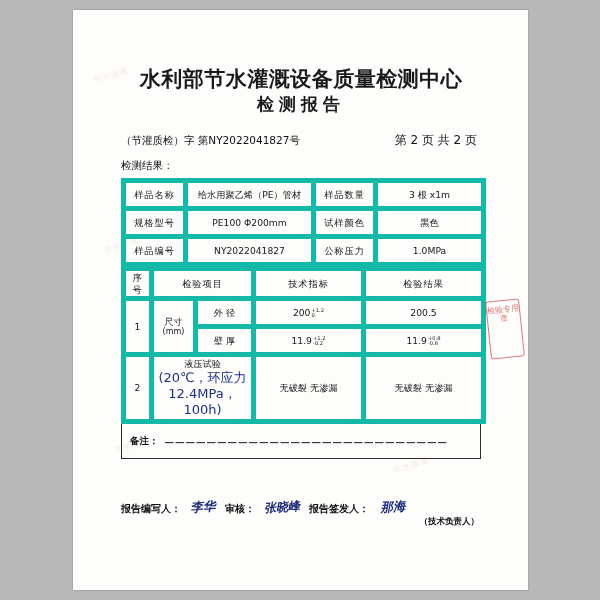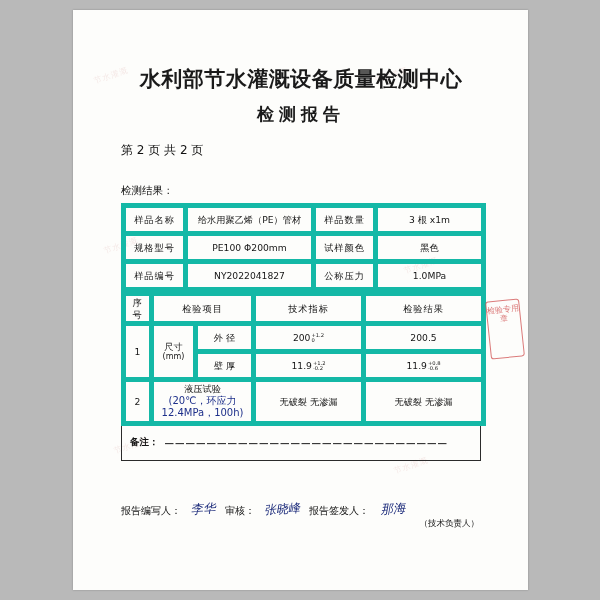--- a/index.html
+++ b/index.html
@@ -36,41 +36,41 @@
     color: #1a1a1a;
     letter-spacing: 0.5px;
   }
   .title-sub {
     text-align: center;
     font-family: "DejaVu Sans", sans-serif;
     font-size: 17px;
     font-weight: bold;
     color: #1a1a1a;
     letter-spacing: 5px;
-    margin-top: 10px;
+    margin-top: 0;
   }
   .meta-row {
     display: flex;
     justify-content: space-between;
     align-items: baseline;
     margin-top: 16px;
     font-size: 10.5px;
     color: #111;
     font-family: "DejaVu Sans", sans-serif;
   }
   .meta-left {
     white-space: nowrap;
   }
   .meta-right {
     white-space: nowrap;
     font-size: 12px;
     padding-right: 4px;
   }
   .result-label {
-    margin-top: 25px;
+    margin-top: 10px;
     font-size: 10.5px;
     font-family: "DejaVu Sans", sans-serif;
     color: #111;
   }
   table.report {
     margin-top: 5px;
     border-collapse: collapse;
     width: 360px;
     table-layout: fixed;
   }
@@ -95,21 +95,21 @@
   .sup-sub {
     display: inline-block;
     vertical-align: middle;
     font-size: 5.2px;
     line-height: 1.05;
     text-align: left;
     margin-left: 1px;
   }
   .sup-sub span { display: block; }
   .small-note {
-    font-size: 10px;
+    font-size: 13px;
     color: #1d2f8a;
   }
   .remark {
     margin-top: 0;
     border: 1px solid #2b2b2b;
     border-top: none;
     height: 34px;
     display: flex;
     align-items: center;
     padding-left: 8px;
@@ -124,20 +124,21 @@
     color: #333;
   }
   .signature-row {
     margin-top: 40px;
     display: flex;
     align-items: center;
     font-family: "DejaVu Sans", sans-serif;
     font-size: 10px;
     color: #111;
     position: relative;
+    font-weight: bold;
   }
   .sig-block {
     display: flex;
     align-items: flex-end;
     white-space: nowrap;
   }
   .sig-name {
     display: inline-block;
     min-width: 44px;
     font-family: "DejaVu Serif", serif;
@@ -196,20 +197,21 @@
   <div class="wm" style="left:330px; top:250px;">节水灌溉</div>
   <div class="wm" style="left:40px; top:430px;">节水灌溉</div>
   <div class="wm" style="left:320px; top:450px;">节水灌溉</div>
 
   <div class="inner">
 
     <div class="title-main">水利部节水灌溉设备质量检测中心</div>
     <div class="title-sub">检测报告</div>
 
     <div class="meta-row">
+      <div class="meta-left">（节灌质检）字  第NY2022041827号</div>
       <div class="meta-right">第 2 页  共 2 页</div>
     </div>
 
     <div class="result-label">检测结果：</div>
 
     <table class="report">
       <colgroup>
         <col style="width:62px">
         <col style="width:128px">
         <col style="width:62px">

